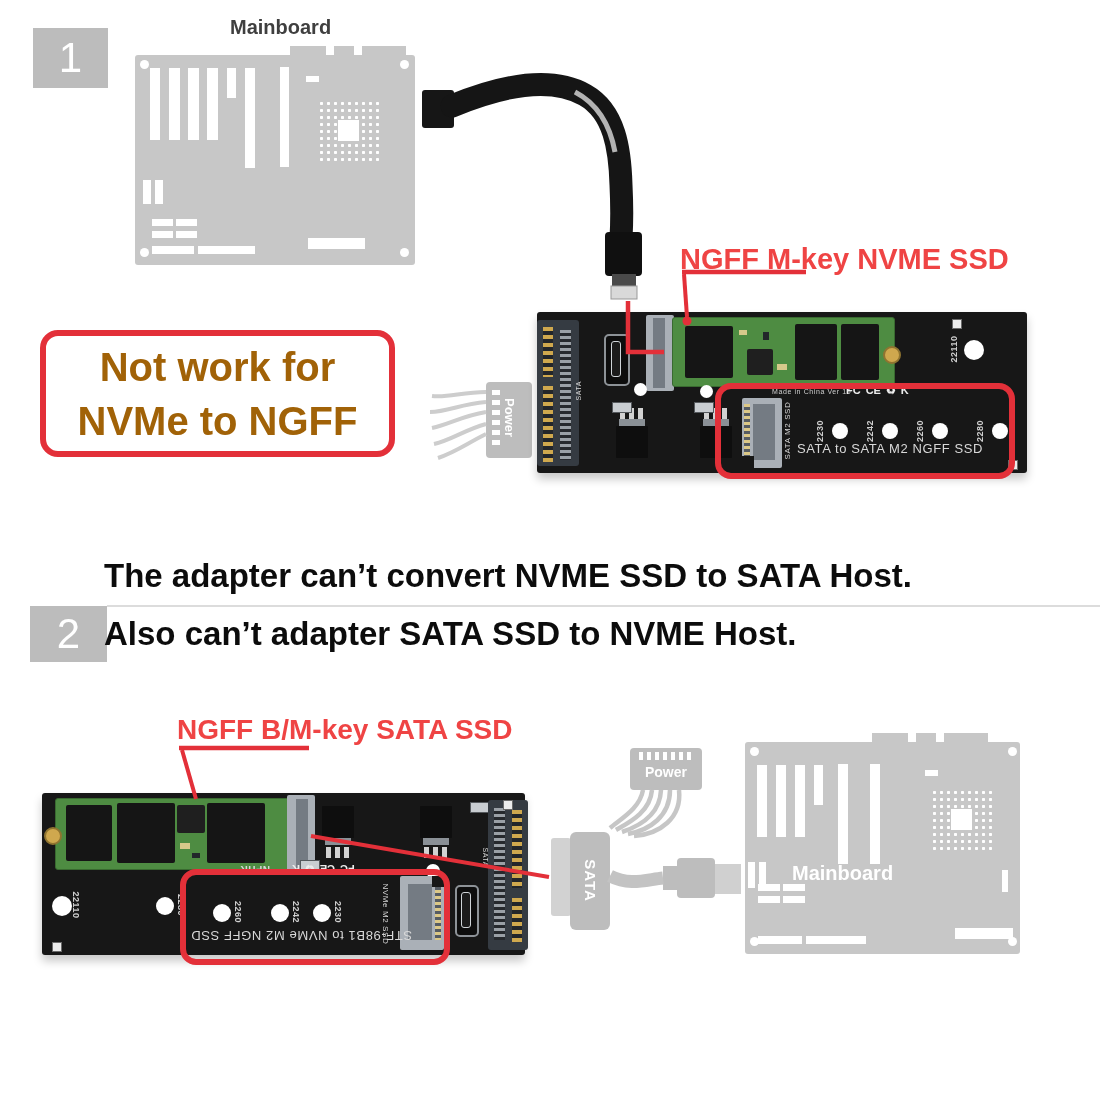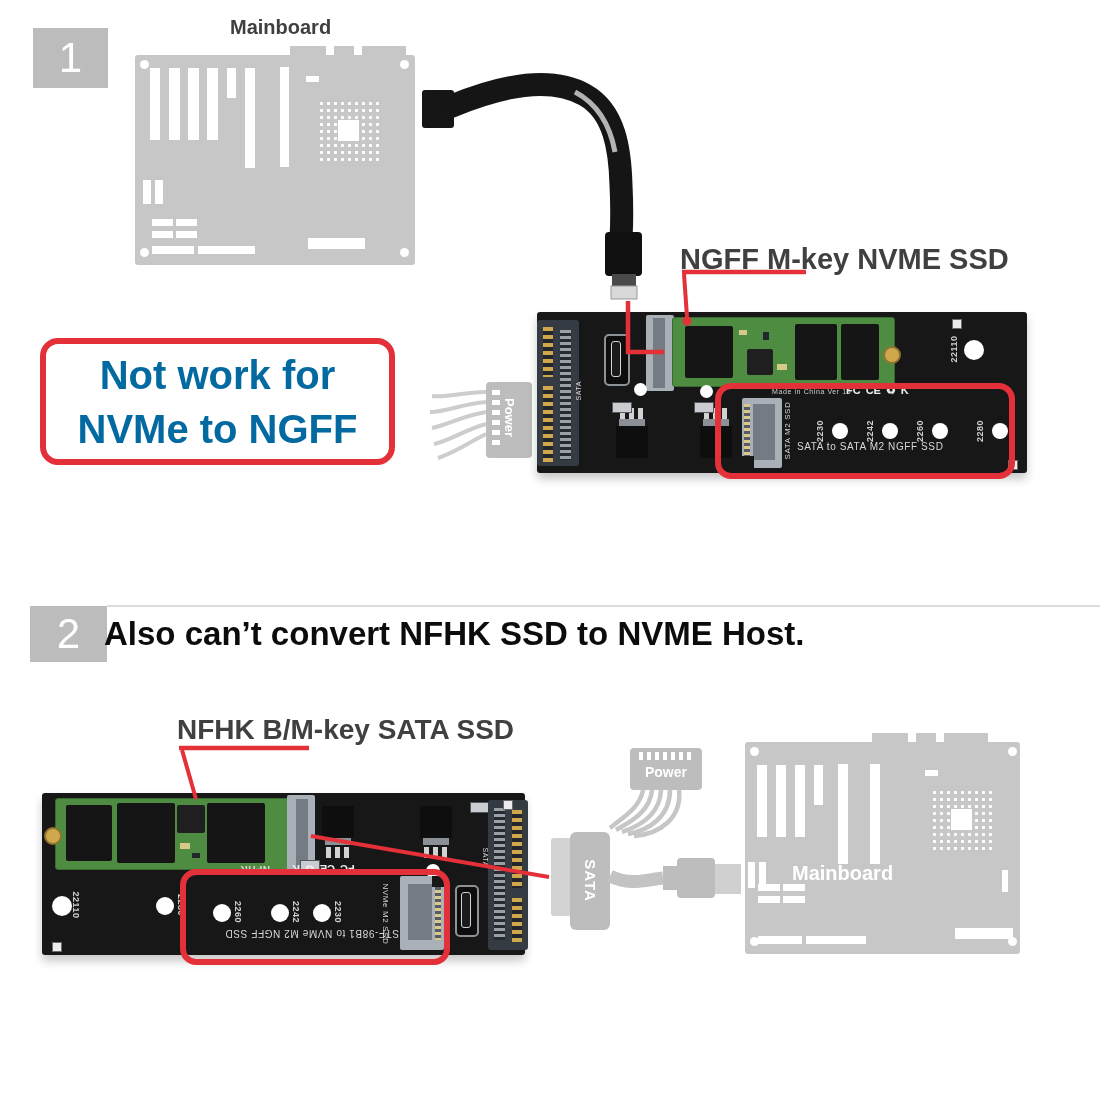--- a/index.html
+++ b/index.html
@@ -19,33 +19,33 @@
   .socket{position:absolute;background:#aab0b7;border-radius:2px;}
   .socket-in{position:absolute;background:#747b83;}
   .goldv{position:absolute;background:repeating-linear-gradient(180deg,#cfa84e 0 4px,#23262a 4px 8px);}
   .pinv{position:absolute;background:repeating-linear-gradient(180deg,#9aa0a6 0 3px,#26292d 3px 6px);}
   .goldcomb{position:absolute;background:repeating-linear-gradient(180deg,#dcc887 0 3px,#565c63 3px 6px);}
   .mosfet{position:absolute;background:#0e0e0e;border-radius:1px;}
   .mtab{position:absolute;background:#8a9096;}
   .mleg{position:absolute;background:#d2d2d2;}
   .rescl{position:absolute;background:#c9cdd1;border:1px solid #55595d;}
   .redframe{position:absolute;border:6px solid #e33039;border-radius:16px;box-sizing:border-box;}
-  .callout{position:absolute;font-weight:bold;color:#404040;white-space:nowrap;}
+  .callout{position:absolute;font-weight:bold;color:#ef4444;white-space:nowrap;}
   .heavy{position:absolute;font-weight:bold;color:#0c0c0c;white-space:nowrap;}
   .standoff{position:absolute;color:#cfcfcf;font-size:9px;font-weight:bold;letter-spacing:.5px;
             white-space:nowrap;text-align:center;}
-  .silk{position:absolute;color:#d8d8d8;font-size:10px;letter-spacing:.6px;white-space:nowrap;}
+  .silk{position:absolute;color:#d8d8d8;font-size:13px;letter-spacing:.6px;white-space:nowrap;}
   .stepbox{position:absolute;background:#bcbcbc;color:#fff;display:flex;align-items:center;
            justify-content:center;font-size:42px;}
   .ghost{position:absolute;background:#bdbdbd;}
   .gtext{color:#fff;font-weight:bold;text-align:center;white-space:nowrap;}
   .logos{position:absolute;display:flex;gap:5px;color:#ececec;font-size:11px;font-weight:bold;}
   .warn{position:absolute;border:6px solid #e33039;border-radius:18px;box-sizing:border-box;
         display:flex;align-items:center;justify-content:center;text-align:center;
-        color:#0369a1;font-weight:bold;font-size:40px;line-height:1.35;margin-top:8px;}
+        color:#a16207;font-weight:bold;font-size:40px;line-height:1.35;}
   svg.overlay{position:absolute;left:0;top:0;pointer-events:none;}
 </style>
 </head>
 <body>
 
 <div class="page">
 
   <div class="stepbox" style="left:33px;top:28px;width:75px;height:60px;">
     <span>1</span>
   </div>
@@ -161,27 +161,28 @@
   <div class="hole" style="left:964px;top:340px;width:20px;height:20px;"></div>
   <div class="standoff" style="left:937px;top:344px;width:34px;transform:rotate(-90deg);">22110</div>
   <div class="silk" style="left:797px;top:441px;">SATA to SATA M2 NGFF SSD</div>
   <div class="screw" style="left:952px;top:319px;"></div>
   <div class="screw" style="left:1008px;top:460px;"></div>
 
   <div class="redframe" style="left:715px;top:383px;width:300px;height:96px;"></div>
 
   <div class="callout" style="left:680px;top:243px;font-size:29px;">NGFF M-key NVME SSD</div>
 
+  <div class="heavy" style="left:104px;top:557px;font-size:33px;">The adapter can’t convert NVME SSD to SATA Host.</div>
   <div class="abs" style="left:107px;top:605px;width:993px;height:2px;background:#dcdcdc;"></div>
   <div class="stepbox" style="left:30px;top:606px;width:77px;height:56px;">
     <span>2</span>
   </div>
-  <div class="heavy" style="left:104px;top:615px;font-size:33px;">Also can’t convert NFHK SSD to NVME Host.</div>
-
-  <div class="callout" style="left:177px;top:714px;font-size:28px;">NFHK B/M-key SATA SSD</div>
+  <div class="heavy" style="left:104px;top:615px;font-size:33px;">Also can’t adapter SATA SSD to NVME Host.</div>
+
+  <div class="callout" style="left:177px;top:714px;font-size:28px;">NGFF B/M-key SATA SSD</div>
 
   <div class="ghost" style="left:551px;top:838px;width:20px;height:78px;background:#d2d2d2;border-radius:3px;"></div>
   <div class="ghost" style="left:570px;top:832px;width:40px;height:98px;border-radius:6px;">
     <div class="abs gtext" style="left:-28px;top:40px;width:96px;font-size:15px;letter-spacing:1px;transform:rotate(90deg);">SATA</div>
   </div>
   <div class="ghost" style="left:630px;top:748px;width:72px;height:42px;border-radius:4px;">
     <div class="abs" style="left:9px;top:4px;width:54px;height:8px;
          background:repeating-linear-gradient(90deg,#fff 0 4px,rgba(0,0,0,0) 4px 8px);"></div>
     <div class="abs gtext" style="left:6px;top:16px;width:60px;font-size:14px;">Power</div>
   </div>

